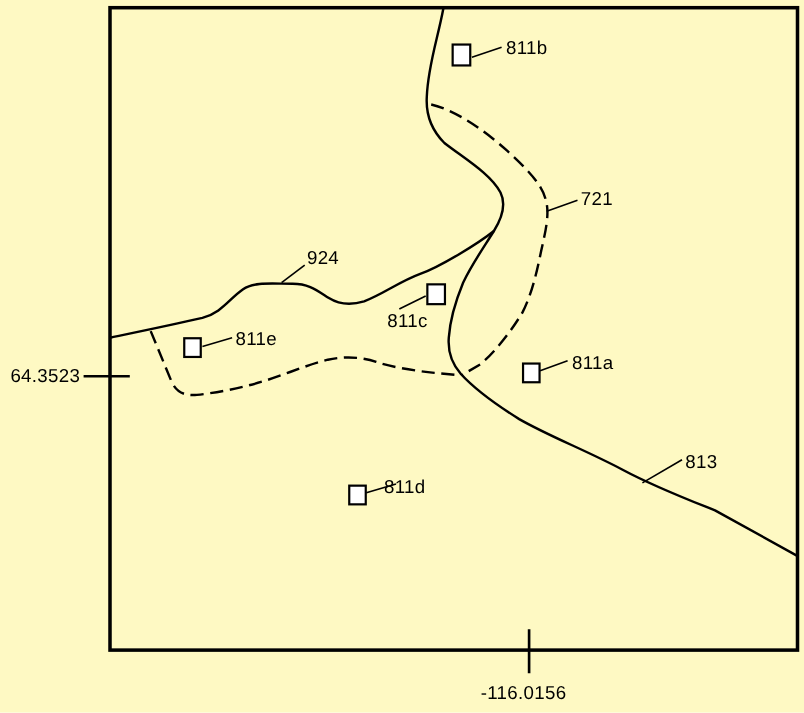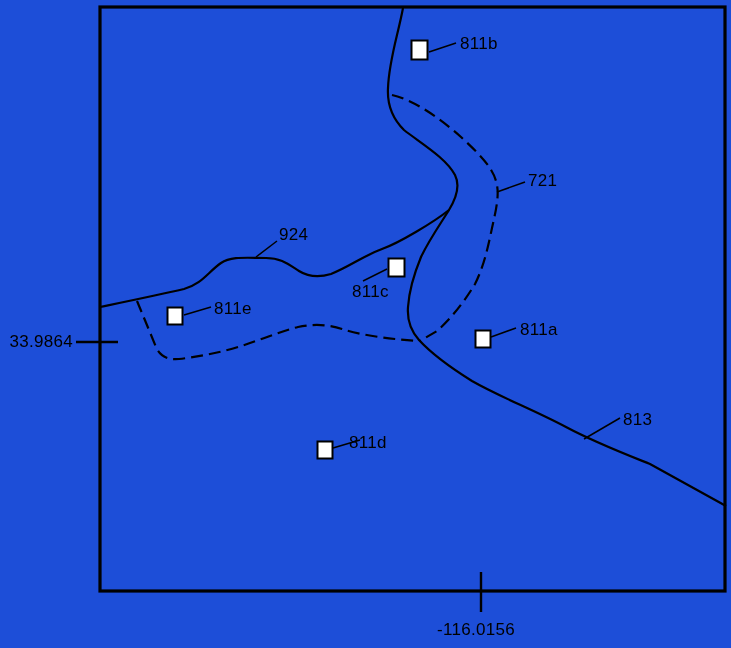--- a/index.html
+++ b/index.html
@@ -1,20 +1,20 @@
 <!DOCTYPE html>
 <html><head>
 <meta charset="utf-8">
 <style>
   html, body { margin: 0; padding: 0; background: #ffffff; }
   #figure {
     position: relative;
     width: 731px;
     height: 648px;
-    background: #1d4ed8;
+    background: #fef9c3;
     font-family: "Liberation Sans", sans-serif;
     overflow: hidden;
   }
   #figure svg { position: absolute; left: 0; top: 0; }
   .lbl {
     position: absolute;
     font-size: 17px;
     line-height: 1.05;
     color: #000000;
     letter-spacing: 0.3px;
@@ -58,18 +58,18 @@
     <rect class="marker" x="167.5" y="307.5" width="15" height="17"></rect>
     <rect class="marker" x="475.5" y="330.5" width="15" height="17"></rect>
     <rect class="marker" x="317.5" y="441.5" width="15" height="17"></rect>
   </svg>
 
   <div class="lbl" style="left:460px; top:35px;">811b</div>
   <div class="lbl" style="left:528px; top:172px;">721</div>
   <div class="lbl" style="left:279px; top:226px;">924</div>
   <div class="lbl" style="left:352px; top:283px;">811c</div>
   <div class="lbl" style="left:214px; top:300px;">811e</div>
-  <div class="lbl right" style="left:4px; top:333px; width:69px;">33.9864</div>
+  <div class="lbl right" style="left:4px; top:333px; width:69px;">64.3523</div>
   <div class="lbl" style="left:520px; top:321px;">811a</div>
   <div class="lbl" style="left:349px; top:434px;">811d</div>
   <div class="lbl" style="left:623px; top:411px;text-align:center;">813</div>
   <div class="lbl" style="left:437px; top:621px;">-116.0156</div>
 </div>
 
 </body></html>

